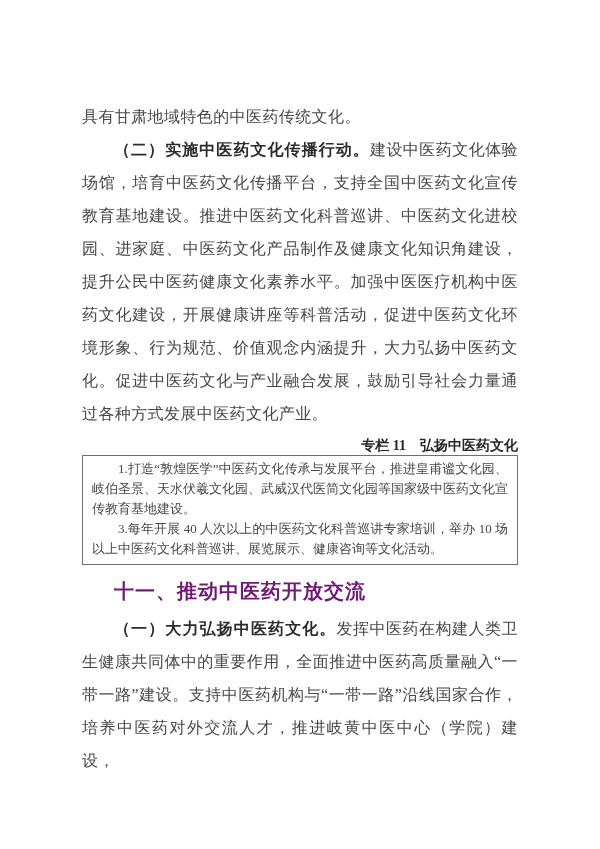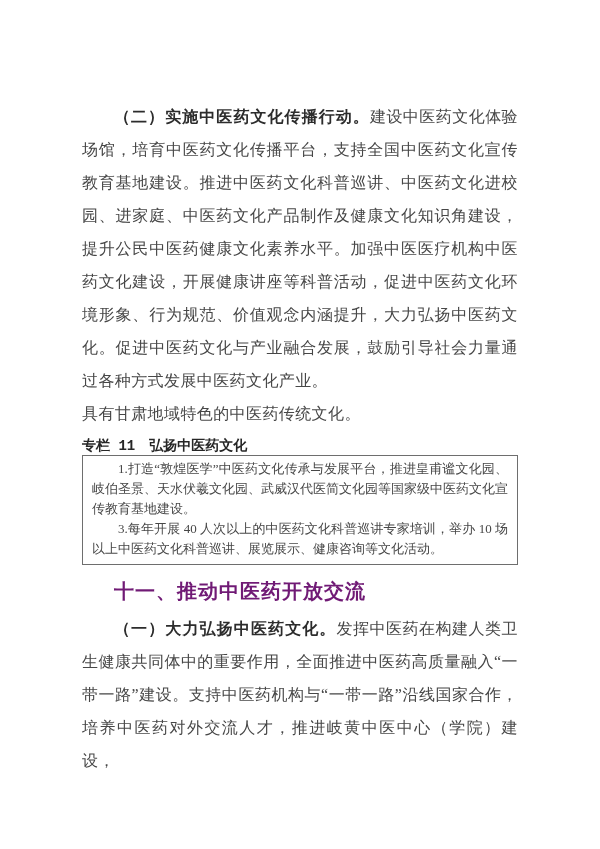--- a/index.html
+++ b/index.html
@@ -22,22 +22,22 @@
     letter-spacing: 0.4px;
   }
   .indent { text-indent: 2em; }
   .lead {
     font-weight: bold;
     color: #2c2c2c;
     letter-spacing: 1px;
   }
   .box-title {
     margin-top: 7px;
-    text-align: left;
-    font-family: Liberation Mono, monospace;
+    text-align: right;
+    font-family: Liberation Serif, serif;
     font-weight: bold;
     font-size: 14px;
     line-height: 18px;
     color: #262626;
   }
   .box {
     border: 1px solid #6e6e6e;
     padding: 3px 9px 5px 9px;
   }
   .box-item {
@@ -71,23 +71,23 @@
     letter-spacing: 1px;
     font-family: "Liberation Sans", "DejaVu Sans", sans-serif;
   }
   .wm-icon { display: block; }
 </style>
 </head>
 <body>
 
 <div class="page">
 
+  <p class="body-text">具有甘肃地域特色的中医药传统文化。</p>
+
   <p class="body-text indent"><b class="lead">（二）实施中医药文化传播行动。</b><span>建设中医药文化体验场馆，培育中医药文化传播平台，支持全国中医药文化宣传教育基地建设。推进中医药文化科普巡讲、中医药文化进校园、进家庭、中医药文化产品制作及健康文化知识角建设，提升公民中医药健康文化素养水平。加强中医医疗机构中医药文化建设，开展健康讲座等科普活动，促进中医药文化环境形象、行为规范、价值观念内涵提升，大力弘扬中医药文化。促进中医药文化与产业融合发展，鼓励引导社会力量通过各种方式发展中医药文化产业。</span></p>
-
-  <p class="body-text">具有甘肃地域特色的中医药传统文化。</p>
 
   <div class="box-title">专栏 11　弘扬中医药文化</div>
 
   <div class="box">
     <p class="box-item">1.打造“敦煌医学”中医药文化传承与发展平台，推进皇甫谧文化园、岐伯圣景、天水伏羲文化园、武威汉代医简文化园等国家级中医药文化宣传教育基地建设。</p>
     <p class="box-item">3.每年开展 40 人次以上的中医药文化科普巡讲专家培训，举办 10 场以上中医药文化科普巡讲、展览展示、健康咨询等文化活动。</p>
   </div>
 
   <h2 class="section-heading">十一、推动中医药开放交流</h2>
 

